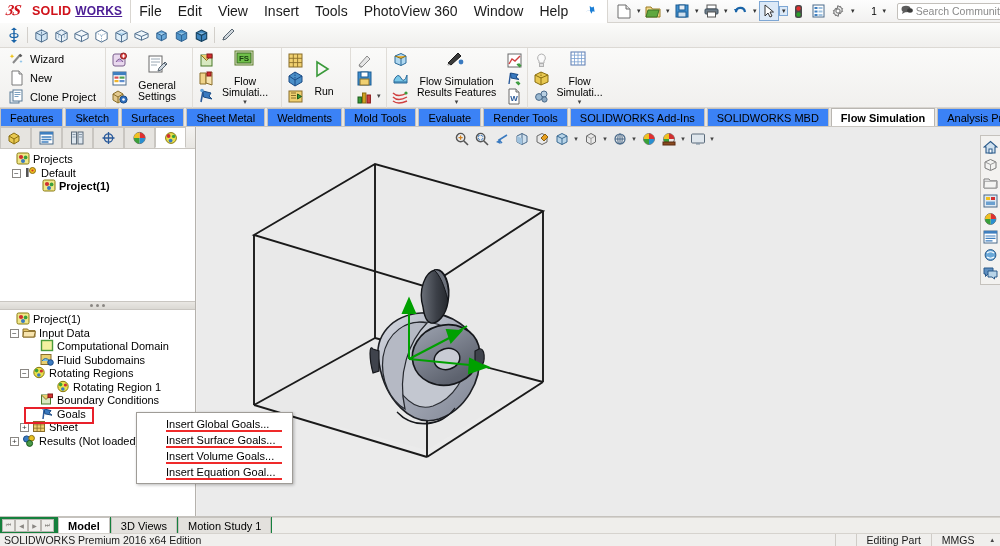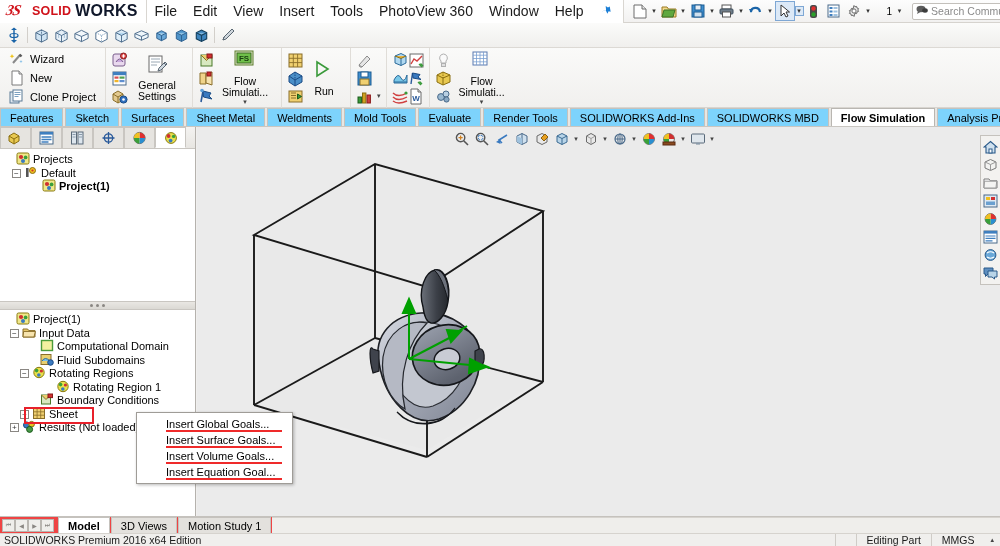--- a/index.html
+++ b/index.html
@@ -27,21 +27,21 @@
     padding: 0 8px 0 6px; gap:4px;
     border-right:1px solid #d9d6d1;
     background:#fff;
   }
   .brand-mark {
     font-family:"Liberation Serif", serif;
     font-weight:bold; font-size:15px; color:#d0121a;
     letter-spacing:-1px; transform: skewX(-12deg); line-height:1;
   }
   .brand-solid { font-weight:bold; font-size:12.5px; color:#d0121a; letter-spacing:.2px;}
-  .brand-works { font-weight:bold; font-size:16px; color:#0f172a; letter-spacing:.2px;}
+  .brand-works { font-weight:bold; font-size:12px; color:#4c1d95; letter-spacing:.2px;text-decoration:underline;}
 
   .menubar { display:flex; align-items:center; height:23px; background:#fff;
              border-right:1px solid #d9d6d1; padding-right:4px;}
   .menu-item { padding: 3px 8px; font-size:14px; color:#1b1b1b; cursor:default; white-space:nowrap;}
   .pin-icon { color:#1c7fd6; font-size:12px; padding:0 8px; transform:rotate(35deg); display:inline-block;}
 
   .tb-main { display:flex; align-items:center; height:23px; gap:0px; padding-left:6px;}
   .tb-btn { width:20px; height:20px; display:flex; align-items:center; justify-content:center; cursor:default;}
   .tb-caret { font-size:7px; color:#333; width:9px; text-align:center; cursor:default;}
   .tb-sep { width:1px; height:16px; background:#d2cfca; margin:0 3px;}
@@ -83,21 +83,21 @@
   .rcaret { font-size:7px; color:#444; text-align:center; }
 
   
   .cmdtabs {
     position:absolute; left:0; top:108px; width:1000px; height:19px;
     background:#e8e6e2; display:flex; align-items:flex-end;
     border-bottom:1px solid #c9c6c1;
   }
   .ctab {
     height:18px; display:flex; align-items:center; padding:0 9px;
-    font-size:11px; background:#7dd3fc; border:1px solid #c5c2bd;
+    font-size:11px; background:#3b82f6; border:1px solid #c5c2bd;
     border-bottom:none; margin-right:2px; cursor:default; white-space:nowrap;
   }
   .ctab.active { background:#fff; font-weight:bold; border-color:#b9b6b1;}
 
   
   .leftpanel {
     position:absolute; left:0; top:127px; width:196px; height:389px;
     background:#fff; border-right:1px solid #b5b2ad;
   }
   .panel-tabs {
@@ -164,21 +164,21 @@
     position:relative; padding:2px 6px 2px 29px; font-size:11px; cursor:default;
     white-space:nowrap;
   }
   .ctxitem .rline {
     position:absolute; left:29px; bottom:0px; height:2px; background:#ef2a2a; width:116px;
   }
 
   
   .bottomtabs {
     position:absolute; left:0; top:516px; width:1000px; height:17px;
-    background:#ef4444; border-top:1px solid #c5c2bd;
+    background:#15803d; border-top:1px solid #c5c2bd;
     display:flex; align-items:center; padding-left:2px;
   }
   .navbtns { display:flex; align-items:center; gap:0; margin-right:4px;}
   .navbtn { width:13px; height:13px; border:1px solid #b9b6b1; background:#efeeeb;
             display:flex; align-items:center; justify-content:center; font-size:6px; color:#8a8783; cursor:default;}
   .btab { height:16px; display:flex; align-items:center; padding:0 9px; font-size:11px;
           background:#e3e1dd; border:1px solid #c5c2bd; border-bottom:none; margin-right:1px; cursor:default;}
   .btab.active { background:#fff; font-weight:bold;}
   .btabfill { flex:1; height:16px; background:#efeeeb; border-top:1px solid #d6d3ce;}
 
@@ -590,20 +590,31 @@
               <path d="M2 12 h13" stroke="#2a6a9a"></path>
             </svg>
         </span>
         <span class="icon16">
           <svg width="17" height="17" viewBox="0 0 17 17">
               <path d="M1 5 q5 5 14 0M1 9 q5 5 14 0M1 13 q5 4 14 0" fill="none" stroke="#d04040" stroke-width="1.4"></path>
               <circle cx="14" cy="5" r="1.6" fill="#3a9a3a"></circle>
             </svg>
         </span>
       </div>
+      <div class="rbig" style="width:98px;">
+        <span class="icon24">
+          <svg width="20" height="16" viewBox="0 0 20 16">
+              <path d="M3 13 L13 3 L16 6 L6 15 Z" fill="#3a3a3a" stroke="#1a1a1a"></path>
+              <path d="M2 14 L3 15.5 L5 15" fill="#888"></path>
+              <circle cx="16" cy="12" r="2.4" fill="#3a7ac0"></circle>
+            </svg>
+        </span>
+        <span class="lbl">Flow Simulation Results Features</span>
+        <span class="rcaret">▾</span>
+      </div>
       <div class="rcol" style="gap:2px;">
         <span class="icon16">
           <svg width="17" height="17" viewBox="0 0 17 17">
               <rect x="2" y="2" width="13" height="13" fill="#fff" stroke="#6a6a6a"></rect>
               <path d="M3 12 L6 7 L9 9 L14 4" fill="none" stroke="#d04040" stroke-width="1.4"></path>
               <path d="M11 12 l3 3M12.5 11.5 l2.5 2.5" stroke="#3a9a3a" stroke-width="1.4"></path>
             </svg>
         </span>
         <span class="icon16">
           <svg width="17" height="17" viewBox="0 0 17 17">
@@ -843,20 +854,31 @@
         <span>
           <svg width="14" height="13" viewBox="0 0 14 13">
               <rect x="1.5" y="2" width="9" height="9" fill="#d8e8c0" stroke="#4a7a2a"></rect>
               <path d="M1.5 2 L6 6.5 L10.5 2" fill="#e8d070" stroke="#8a6e2a"></path>
               <rect x="8" y="1" width="4.5" height="3.6" fill="#d03030" stroke="#8a1a1a"></rect>
             </svg>
         </span>
         <span class="tlabel">Boundary Conditions</span>
       </div>
 
+      <div class="trow" style="padding-left:24px;">
+        <span class="spacer9"></span>
+        <span>
+          <svg width="14" height="13" viewBox="0 0 14 13">
+              <path d="M3 12 L4.2 2" stroke="#2a5a9a" stroke-width="1.5"></path>
+              <path d="M4.2 2 L11 3.6 L9.2 6 L12 8.2 L4.8 6.8 Z" fill="#3a7ac0" stroke="#1a4b85"></path>
+              <circle cx="3.4" cy="1.6" r="1.5" fill="#5fa0d8"></circle>
+            </svg>
+        </span>
+        <span class="tlabel">Goals</span>
+      </div>
       <div class="goal-hilite" style="left:24px; top:97px; width:70px; height:17px;"></div>
 
       <div class="trow" style="padding-left:16px;">
         <span class="expander">+</span>
         <span>
           <svg width="14" height="13" viewBox="0 0 14 13">
               <rect x="1.5" y="1.5" width="11" height="10" fill="#f0d070" stroke="#8a6e2a"></rect>
               <path d="M5.1 1.5v10M8.7 1.5v10M1.5 4.8h11M1.5 8.2h11" stroke="#8a6e2a" stroke-width=".8"></path>
             </svg>
         </span>

